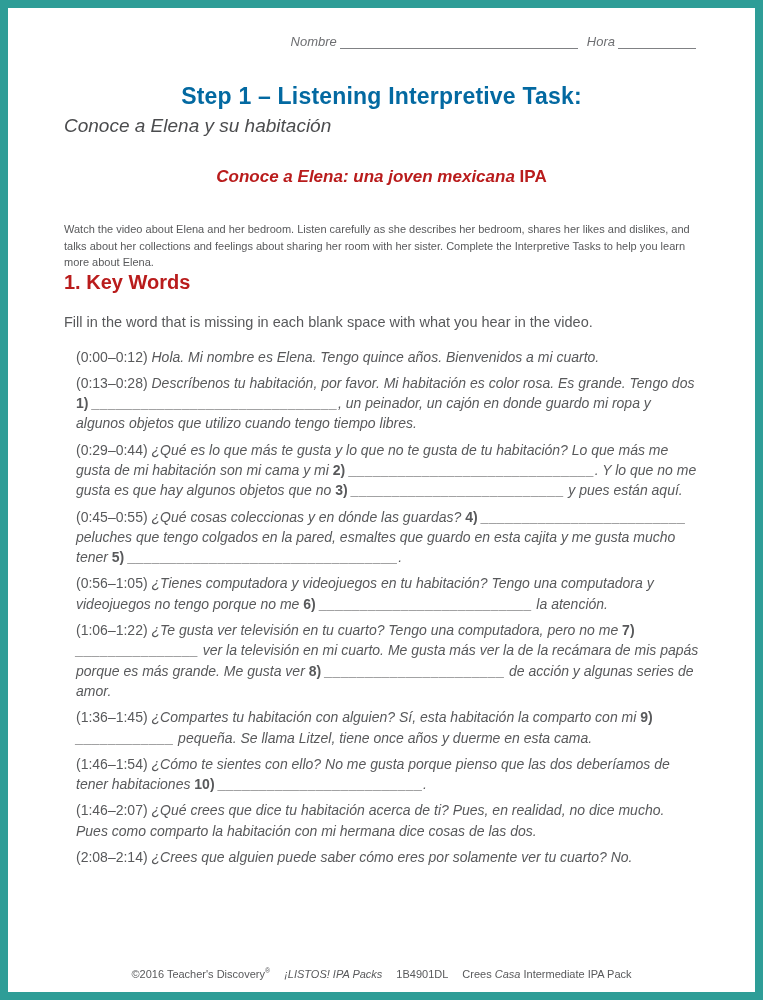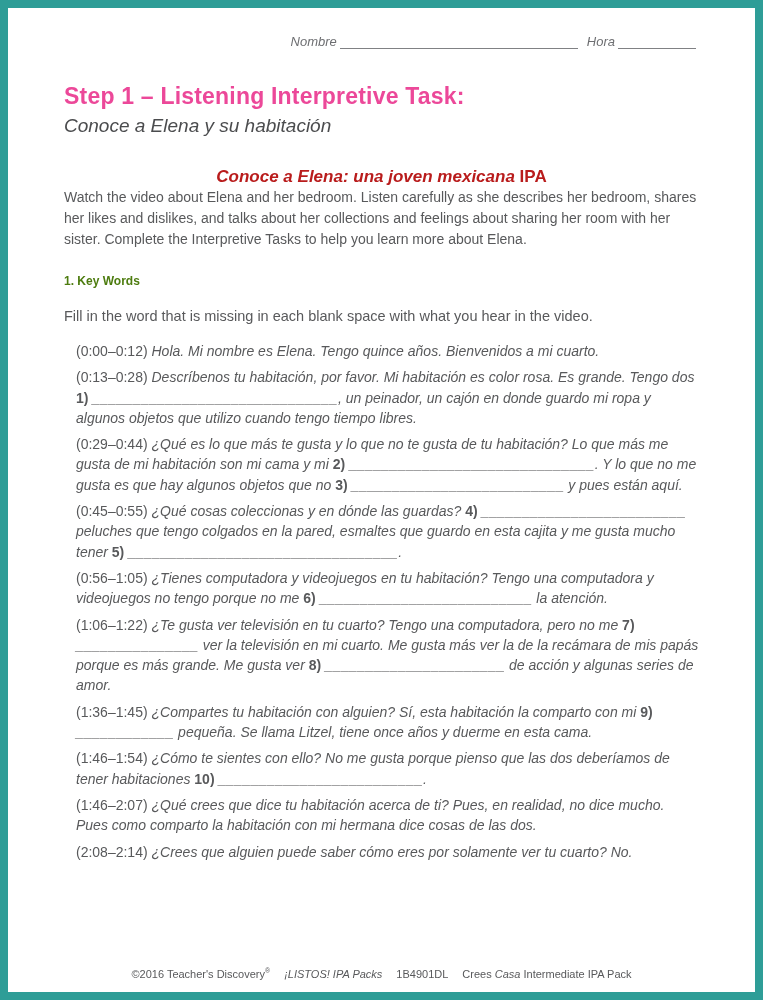--- a/index.html
+++ b/index.html
@@ -16,33 +16,33 @@
   }
   .name-row {
     display:flex; justify-content:flex-end; align-items:flex-end;
     font-style:italic; font-size:13px; color:#6d6e71;
   }
   .uline { display:inline-block; border-bottom:1px solid #808184; height:13px; margin:0 3px; }
   .uline.long { width:238px; }
   .uline.short { width:78px; }
   .name-row .lbl.hora { margin-left:6px; }
   .title {
-    font-size:23px; font-weight:bold; color:#ec4899;
+    text-align:center; font-size:23px; font-weight:bold; color:#0369a1;
     margin-top:34px; letter-spacing:0.2px;
   }
   .subtitle {
     text-align:left; font-size:19px; font-style:italic; font-weight:normal;
     color:#4b4c4e; margin-top:5px;
   }
   .ipa-heading {
     text-align:center; font-size:17px; font-weight:bold; color:#b91c1c; margin-top:30px;
   }
   .ipa-heading .it { font-style:italic; }
-  .intro { font-size:14px; line-height:1.5; color:#58595b; }
-  .keywords { font-size:12px; font-weight:bold; color:#4d7c0f; margin-top:24px; }
+  .intro { font-size:11px; line-height:1.5; margin-top:34px; color:#58595b; }
+  .keywords { font-size:20px; font-weight:bold; color:#b91c1c; }
   .instructions { font-size:14.5px; margin-top:20px; }
   #entries { margin-top:17px; }
   .entry { font-style:italic; font-size:14px; line-height:1.45; margin:0 0 6px 12px; color:#58595b; }
   .entry .timestamp { font-style:normal; }
   .entry .num { font-weight:bold; font-style:normal; }
   .entry .blank { letter-spacing:0.4px; }
   .footer {
     position:absolute; left:0; right:0; bottom:12px;
     text-align:center; font-size:11px; color:#58595b;
   }

